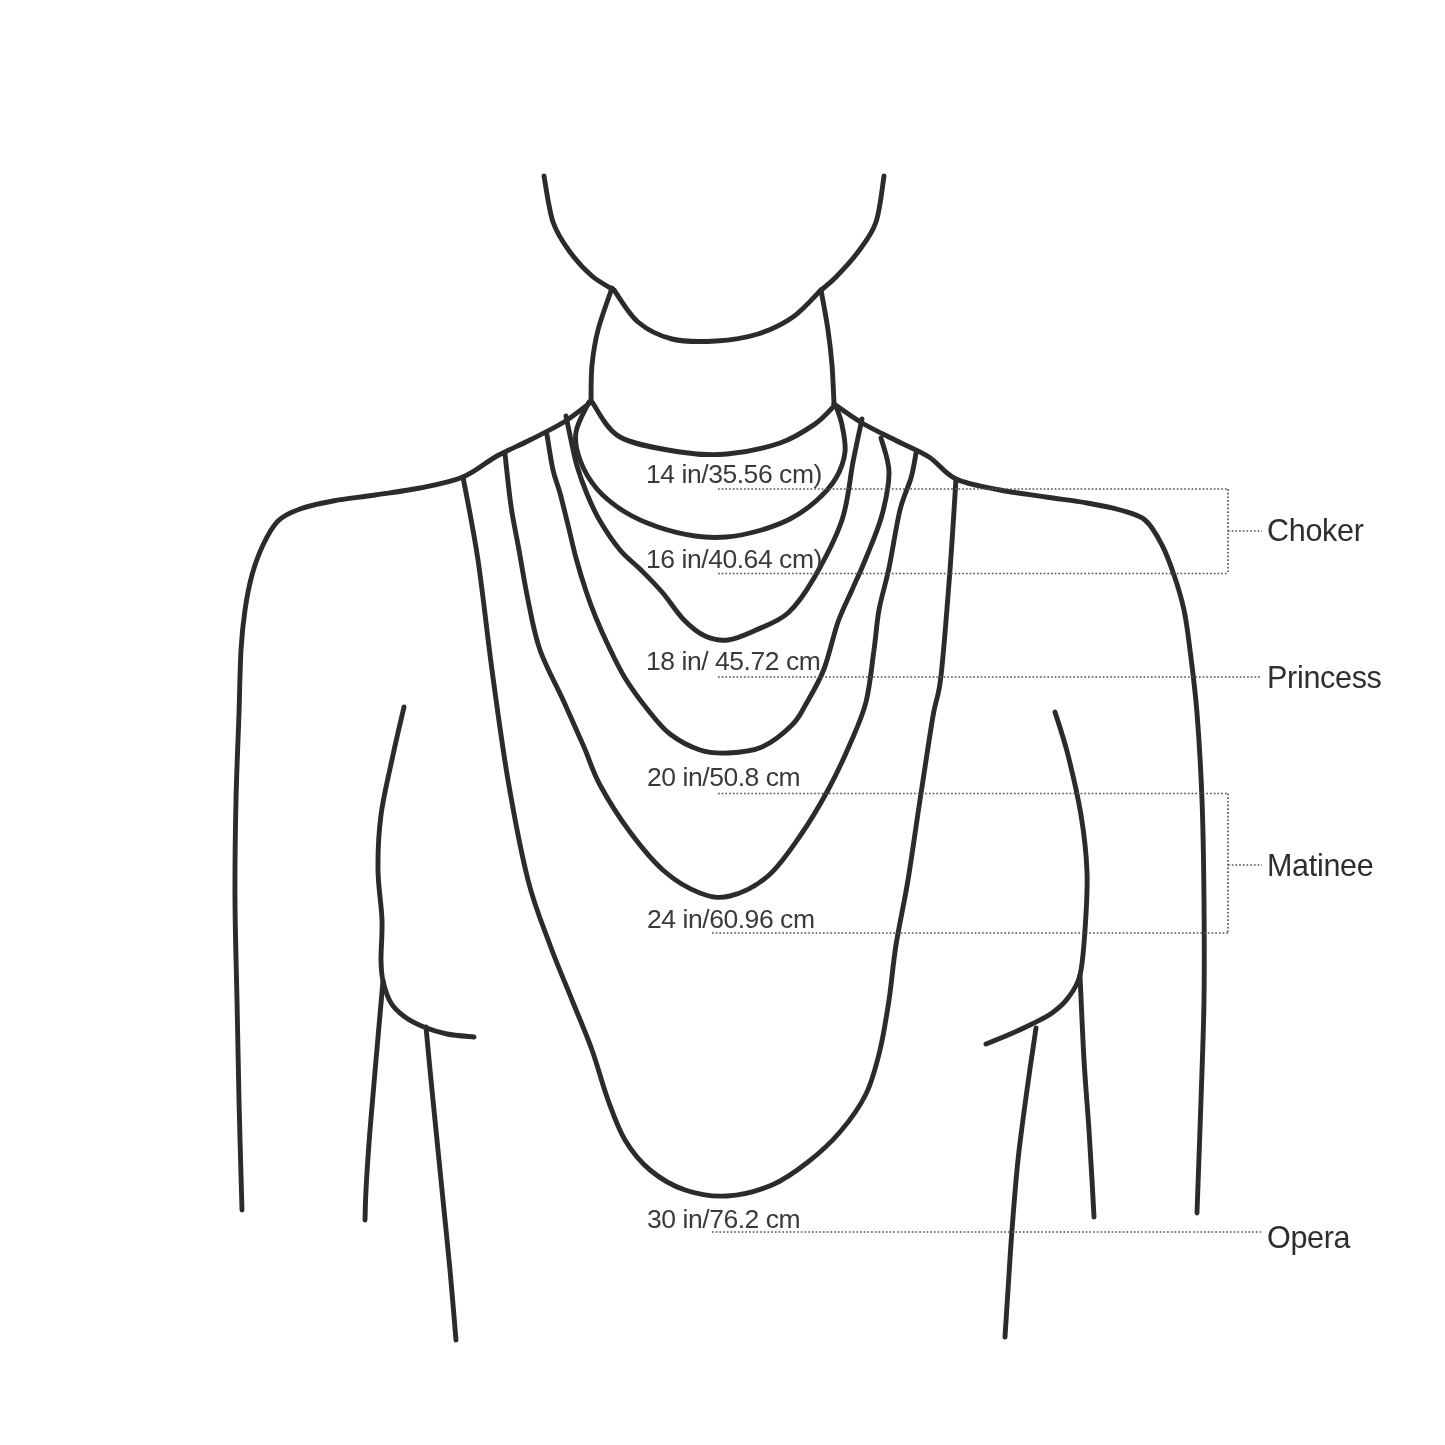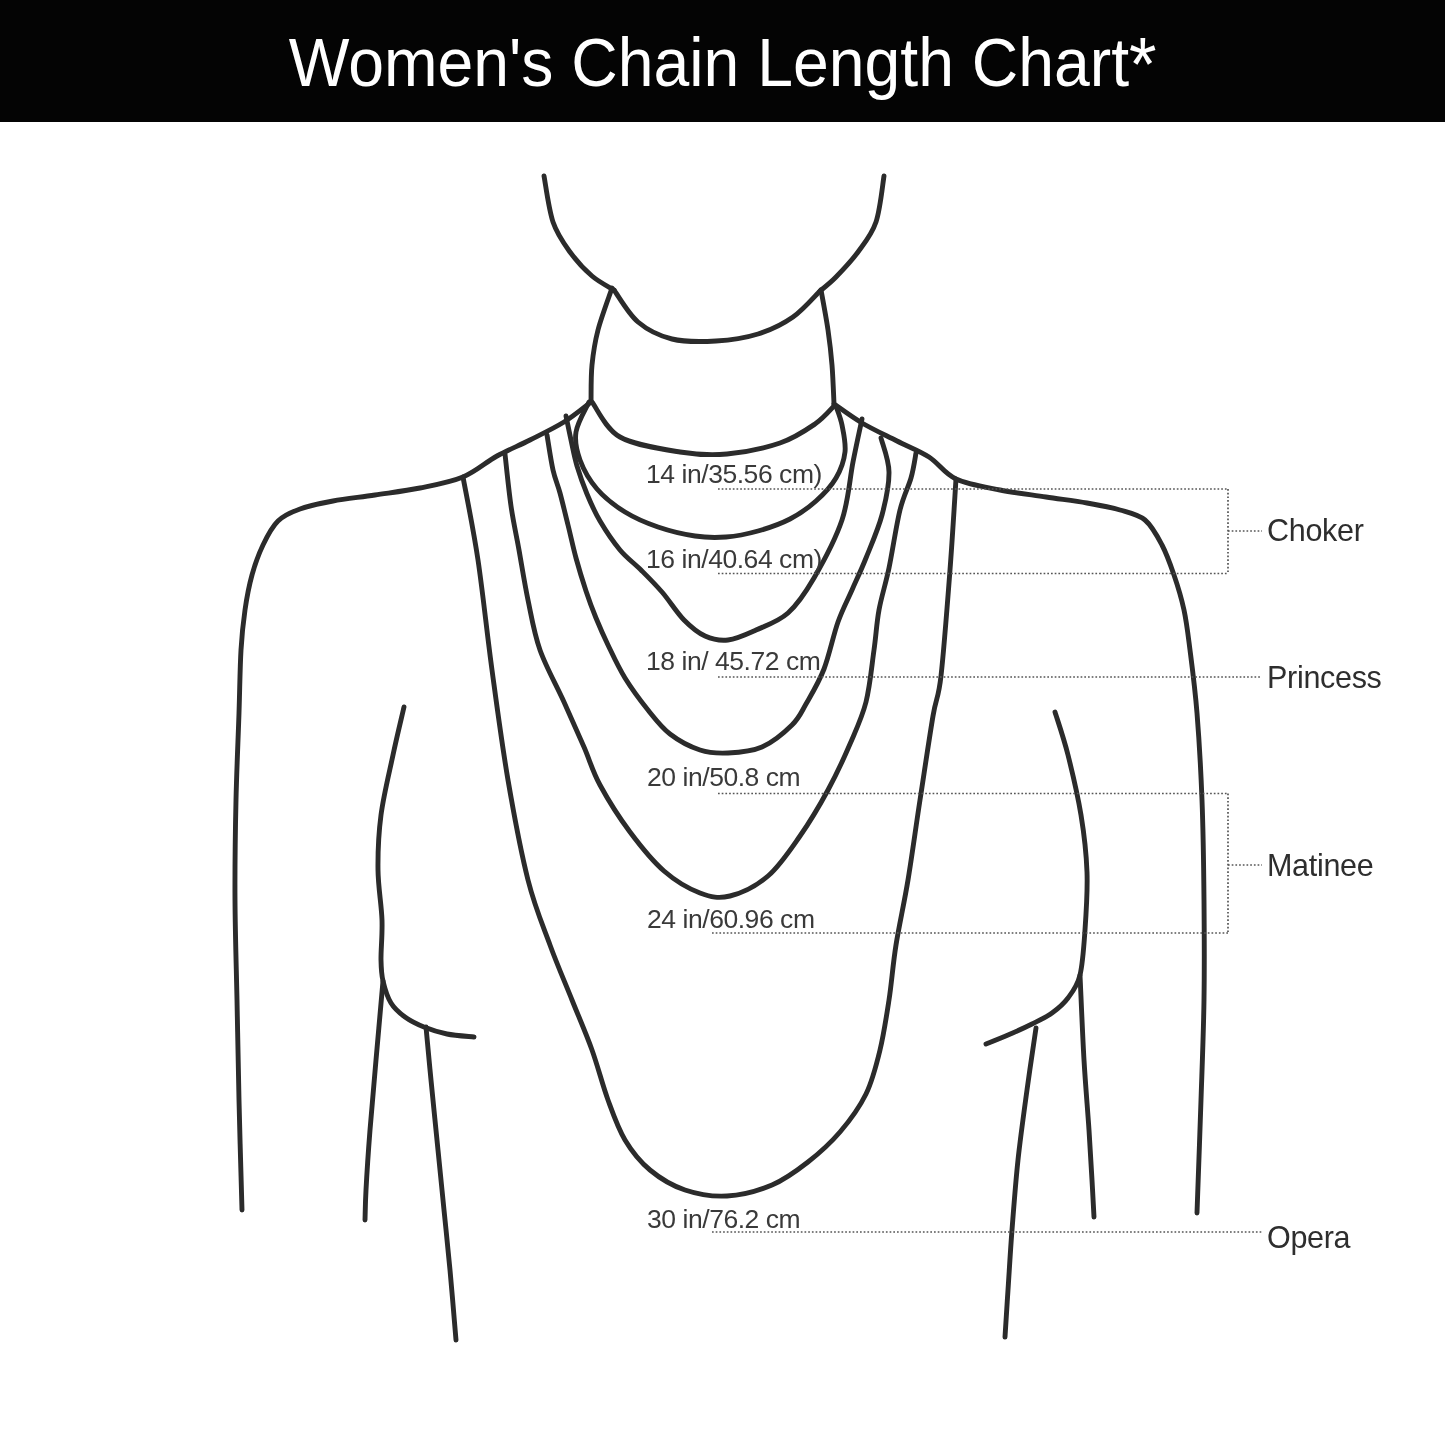--- a/index.html
+++ b/index.html
@@ -12,23 +12,20 @@
   .banner i { font-style:normal; font-size:1.1em; line-height:0; vertical-align:-0.05em; }
   svg.art { position:absolute; left:0; top:0; }
   svg.art path { fill:none; stroke:#2b2b2b; stroke-width:4.9; stroke-linecap:round; }
   svg.art line { stroke:#555555; stroke-width:1.7; stroke-dasharray:1.7 2.0; }
   text.cl { fill:#3a3a3a; font-size:26.5px; letter-spacing:-0.45px; }
   text.rl { fill:#2e2e2e; font-size:30.5px; letter-spacing:-0.3px; }
 </style>
 </head>
 <body>
 <div class="page">
-  <div class="banner">
-      <span>Women's Chain Length Chart<i>*</i></span>
-    </div>
   <svg class="art" width="1445" height="1445" viewBox="0 0 1445 1445">
         <path d="M 544.0,176.0 C 545.5,183.7 548.7,209.3 553.0,222.0 C 557.3,234.7 563.5,243.0 570.0,252.0 C 576.5,261.0 584.7,269.7 592.0,276.0 C 599.3,282.3 610.3,287.7 614.0,290.0"></path>
     <path d="M 884.0,176.0 C 882.7,183.7 880.3,209.3 876.0,222.0 C 871.7,234.7 864.7,242.8 858.0,252.0 C 851.3,261.2 842.3,270.5 836.0,277.0 C 829.7,283.5 822.7,288.7 820.0,291.0"></path>
     <path d="M 614.0,290.0 C 618.0,295.3 628.3,313.8 638.0,322.0 C 647.7,330.2 659.0,335.8 672.0,339.0 C 685.0,342.2 701.7,341.8 716.0,341.0 C 730.3,340.2 745.2,338.0 758.0,334.0 C 770.8,330.0 782.7,324.2 793.0,317.0 C 803.3,309.8 815.5,295.3 820.0,291.0"></path>
     <path d="M 612.0,288.0 C 609.7,295.0 601.3,317.2 598.0,330.0 C 594.7,342.8 593.2,353.0 592.0,365.0 C 590.8,377.0 591.2,395.8 591.0,402.0"></path>
     <path d="M 821.0,290.0 C 822.2,296.7 826.2,317.5 828.0,330.0 C 829.8,342.5 831.0,352.7 832.0,365.0 C 833.0,377.3 833.7,397.5 834.0,404.0"></path>
     <path d="M 591.0,402.0 C 586.5,405.3 574.2,415.7 564.0,422.0 C 553.8,428.3 541.2,434.3 530.0,440.0 C 518.8,445.7 508.2,449.8 497.0,456.0 C 485.8,462.2 475.8,471.7 463.0,477.0 C 450.2,482.3 434.7,485.0 420.0,488.0 C 405.3,491.0 389.5,492.8 375.0,495.0 C 360.5,497.2 345.5,498.7 333.0,501.0 C 320.5,503.3 309.2,505.7 300.0,509.0 C 290.8,512.3 284.2,515.0 278.0,521.0 C 271.8,527.0 267.3,536.0 263.0,545.0 C 258.7,554.0 255.0,564.2 252.0,575.0 C 249.0,585.8 246.8,597.5 245.0,610.0 C 243.2,622.5 242.0,632.8 241.0,650.0 C 240.0,667.2 239.8,688.0 239.0,713.0 C 238.2,738.0 236.7,768.8 236.0,800.0 C 235.3,831.2 234.8,866.7 235.0,900.0 C 235.2,933.3 236.3,966.7 237.0,1000.0 C 237.7,1033.3 238.2,1065.0 239.0,1100.0 C 239.8,1135.0 241.5,1191.7 242.0,1210.0"></path>
     <path d="M 834.0,404.0 C 838.7,407.2 851.5,416.8 862.0,423.0 C 872.5,429.2 885.8,435.3 897.0,441.0 C 908.2,446.7 919.2,450.7 929.0,457.0 C 938.8,463.3 944.2,473.5 956.0,479.0 C 967.8,484.5 985.0,487.0 1000.0,490.0 C 1015.0,493.0 1031.5,494.8 1046.0,497.0 C 1060.5,499.2 1074.7,500.8 1087.0,503.0 C 1099.3,505.2 1110.3,507.2 1120.0,510.0 C 1129.7,512.8 1138.0,514.2 1145.0,520.0 C 1152.0,525.8 1157.2,535.8 1162.0,545.0 C 1166.8,554.2 1170.3,564.2 1174.0,575.0 C 1177.7,585.8 1181.3,597.5 1184.0,610.0 C 1186.7,622.5 1187.8,632.8 1190.0,650.0 C 1192.2,667.2 1195.0,688.0 1197.0,713.0 C 1199.0,738.0 1200.8,768.8 1202.0,800.0 C 1203.2,831.2 1203.7,866.7 1204.0,900.0 C 1204.3,933.3 1204.5,966.7 1204.0,1000.0 C 1203.5,1033.3 1202.2,1064.5 1201.0,1100.0 C 1199.8,1135.5 1197.7,1194.2 1197.0,1213.0"></path>
     <path d="M 404.0,707.0 C 402.2,715.0 396.8,737.0 393.0,755.0 C 389.2,773.0 383.5,795.8 381.0,815.0 C 378.5,834.2 377.8,852.5 378.0,870.0 C 378.2,887.5 381.5,905.0 382.0,920.0 C 382.5,935.0 380.8,949.8 381.0,960.0 C 381.2,970.2 381.3,973.8 383.0,981.0 C 384.7,988.2 387.3,997.0 391.0,1003.0 C 394.7,1009.0 399.5,1013.0 405.0,1017.0 C 410.5,1021.0 417.0,1024.2 424.0,1027.0 C 431.0,1029.8 438.7,1032.3 447.0,1034.0 C 455.3,1035.7 469.5,1036.5 474.0,1037.0"></path>
     <path d="M 383.0,981.0 C 381.8,994.2 378.2,1035.2 376.0,1060.0 C 373.8,1084.8 371.7,1108.3 370.0,1130.0 C 368.3,1151.7 366.8,1175.0 366.0,1190.0 C 365.2,1205.0 365.2,1215.0 365.0,1220.0"></path>

